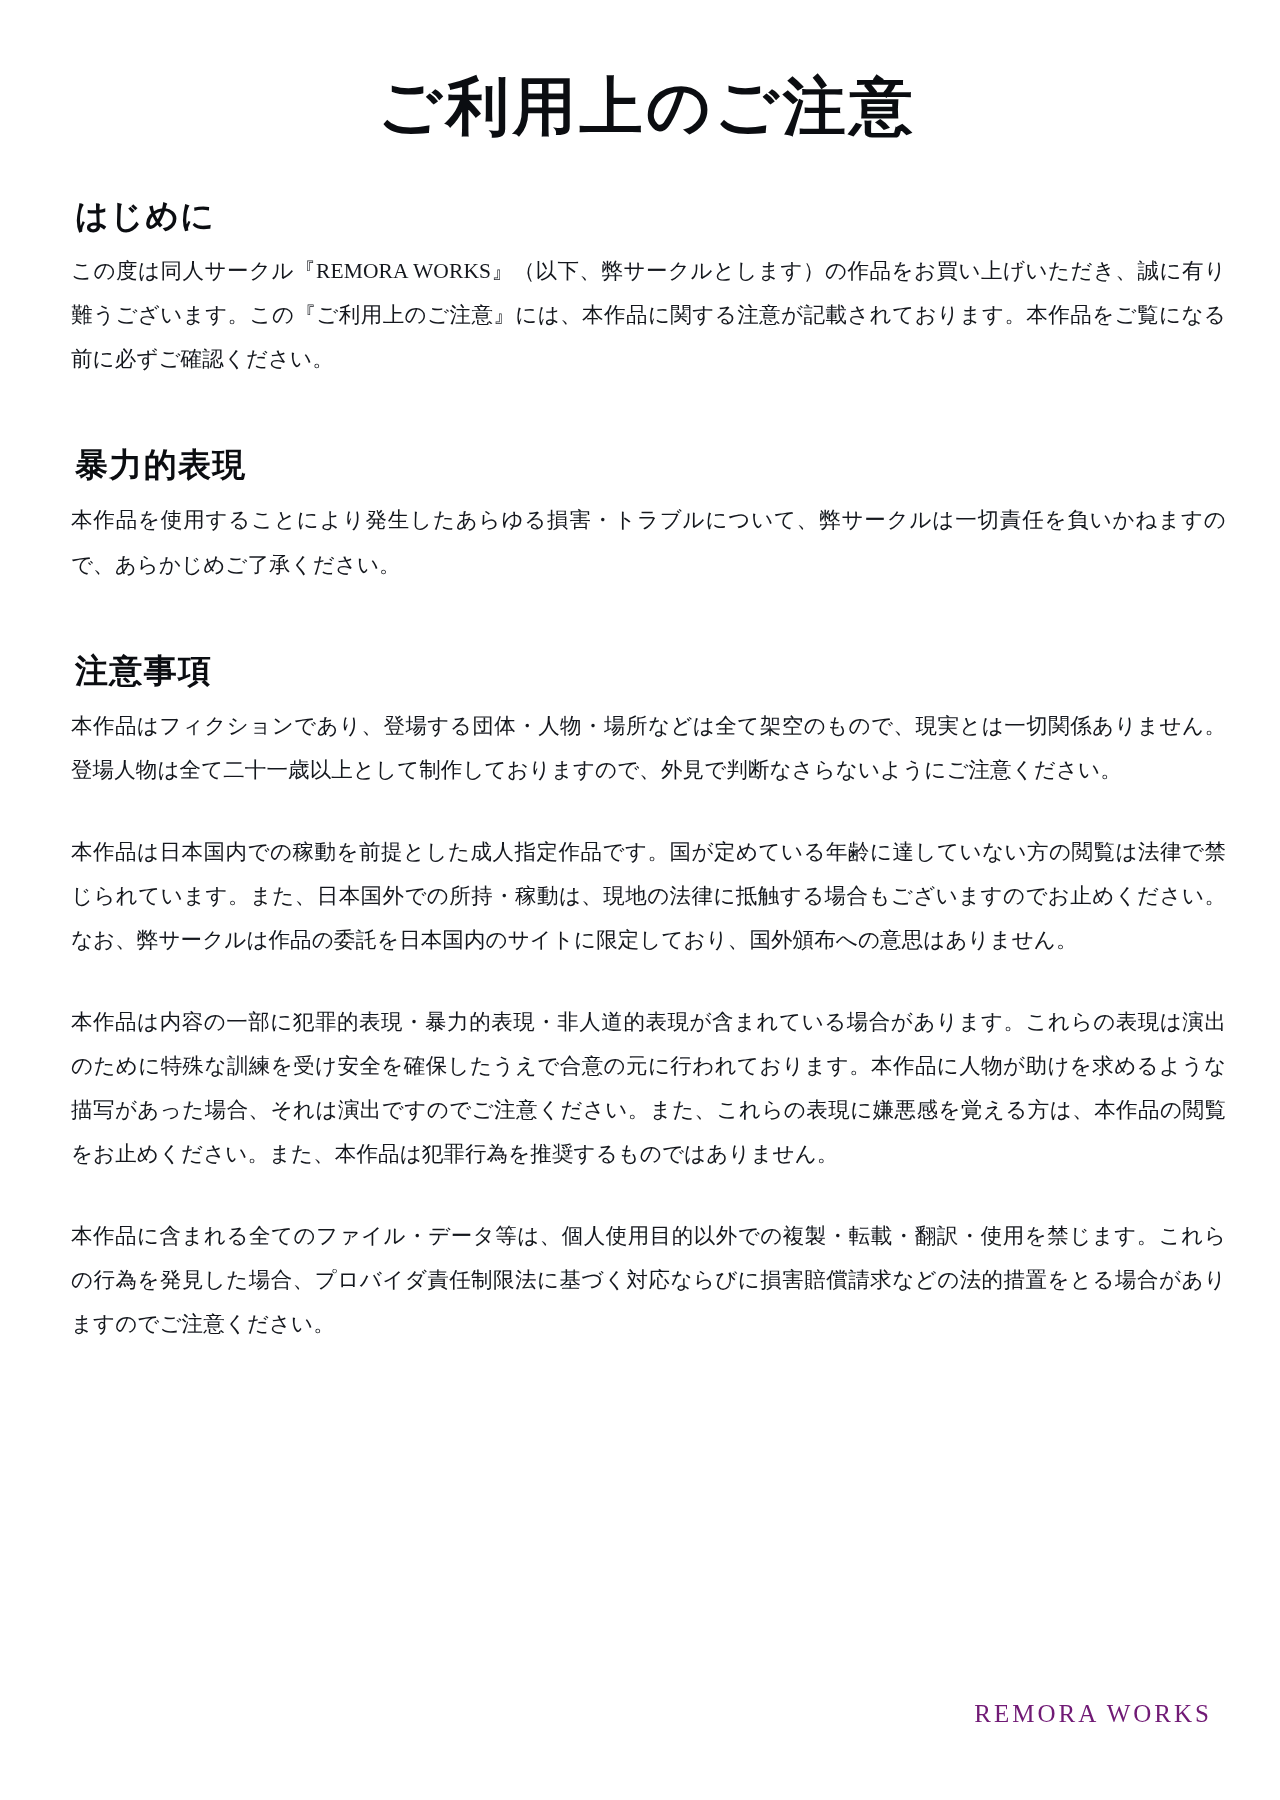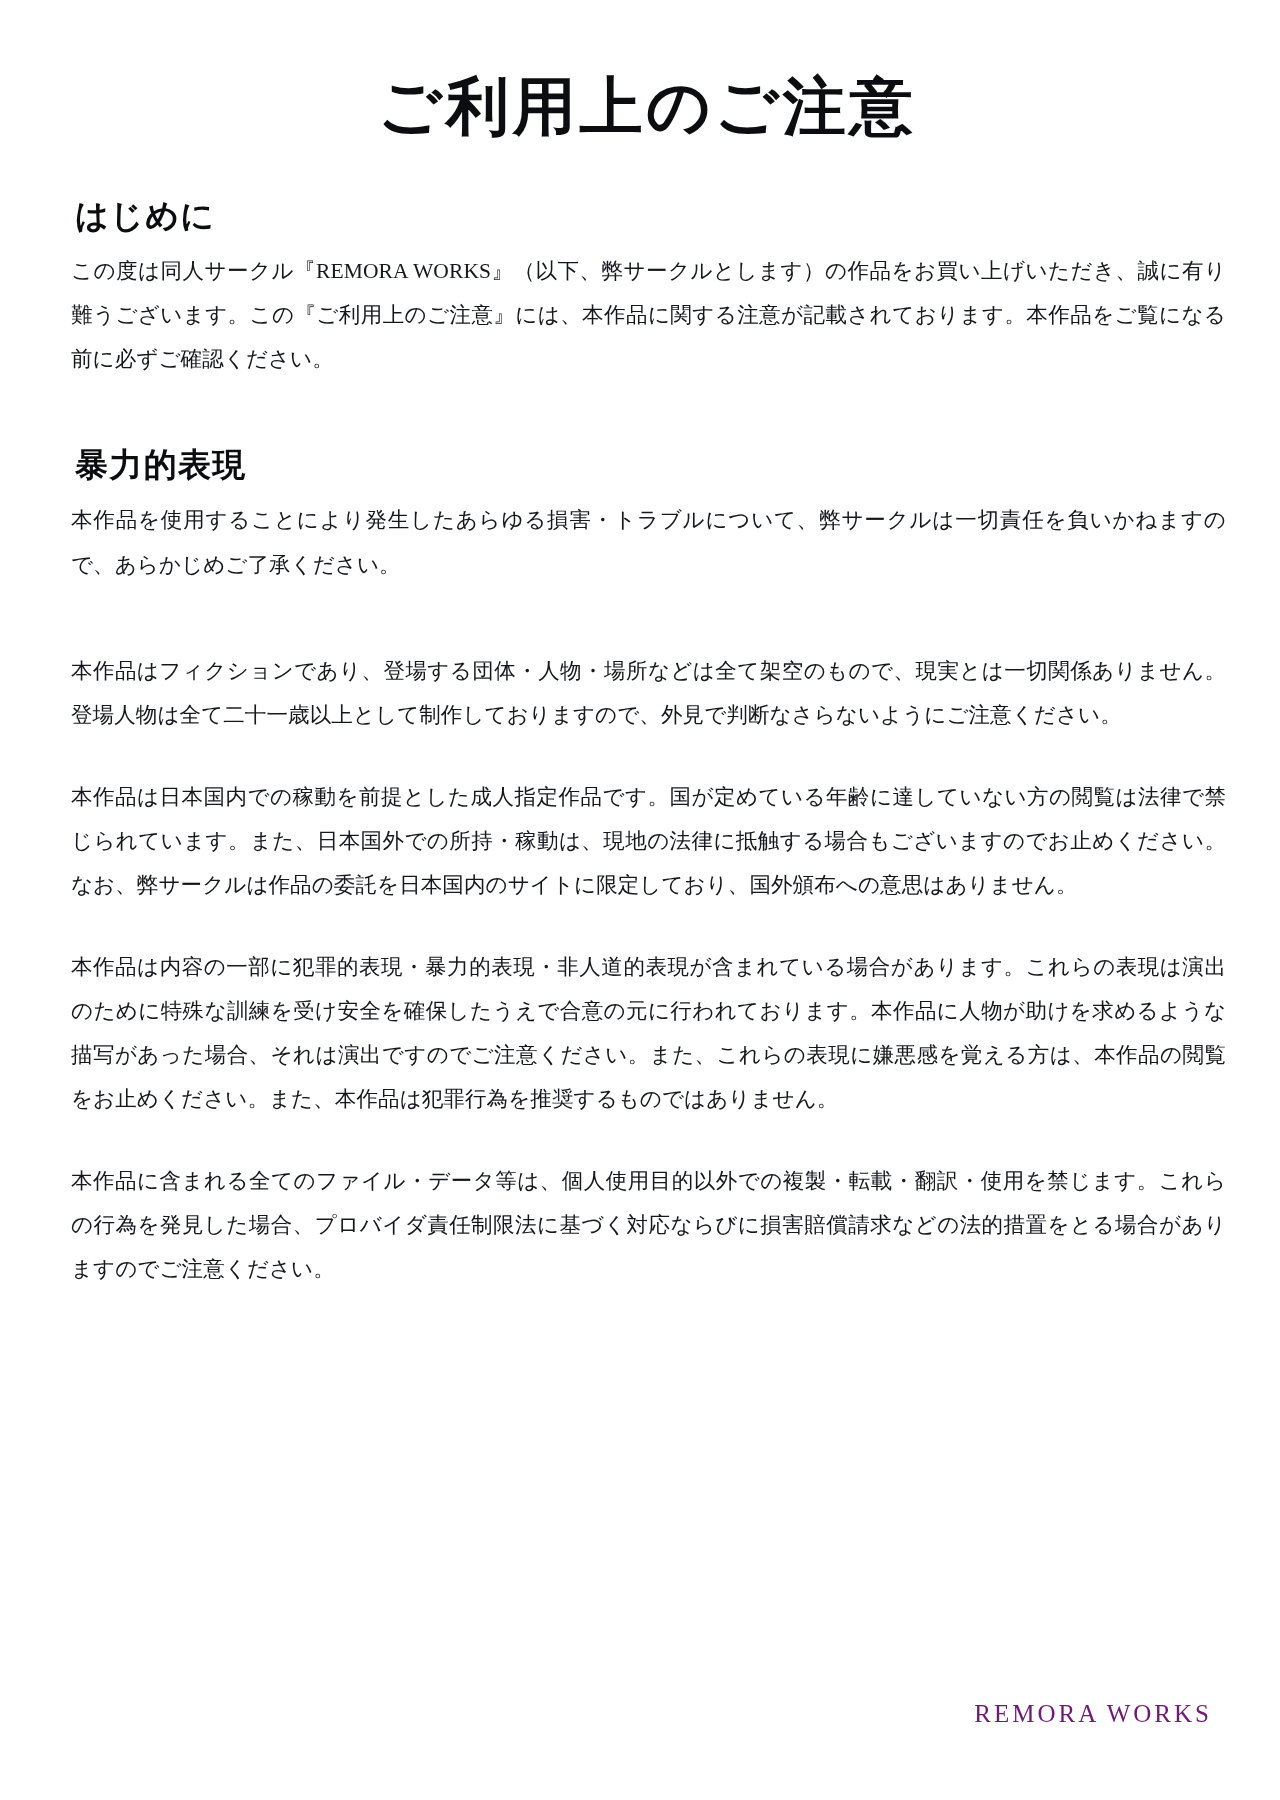--- a/index.html
+++ b/index.html
@@ -80,20 +80,21 @@
     <h2 class="section-heading">はじめに</h2>
     <p class="para">この度は同人サークル『REMORA WORKS』（以下、弊サークルとします）の作品をお買い上げいただき、誠に有り難うございます。この『ご利用上のご注意』には、本作品に関する注意が記載されております。本作品をご覧になる前に必ずご確認ください。</p>
   </section>
 
   <section class="section section-gap-lg">
     <h2 class="section-heading">暴力的表現</h2>
     <p class="para">本作品を使用することにより発生したあらゆる損害・トラブルについて、弊サークルは一切責任を負いかねますので、あらかじめご了承ください。</p>
   </section>
 
   <section class="section section-gap-lg">
+    <h2 class="section-heading">注意事項</h2>
     <p class="para">本作品はフィクションであり、登場する団体・人物・場所などは全て架空のもので、現実とは一切関係ありません。登場人物は全て二十一歳以上として制作しておりますので、外見で判断なさらないようにご注意ください。</p>
     <p class="para">本作品は日本国内での稼動を前提とした成人指定作品です。国が定めている年齢に達していない方の閲覧は法律で禁じられています。また、日本国外での所持・稼動は、現地の法律に抵触する場合もございますのでお止めください。なお、弊サークルは作品の委託を日本国内のサイトに限定しており、国外頒布への意思はありません。</p>
     <p class="para">本作品は内容の一部に犯罪的表現・暴力的表現・非人道的表現が含まれている場合があります。これらの表現は演出のために特殊な訓練を受け安全を確保したうえで合意の元に行われております。本作品に人物が助けを求めるような描写があった場合、それは演出ですのでご注意ください。また、これらの表現に嫌悪感を覚える方は、本作品の閲覧をお止めください。また、本作品は犯罪行為を推奨するものではありません。</p>
     <p class="para">本作品に含まれる全てのファイル・データ等は、個人使用目的以外での複製・転載・翻訳・使用を禁じます。これらの行為を発見した場合、プロバイダ責任制限法に基づく対応ならびに損害賠償請求などの法的措置をとる場合がありますのでご注意ください。</p>
   </section>
 
   <div class="footer-sign">REMORA WORKS</div>
 
 </div>
 

